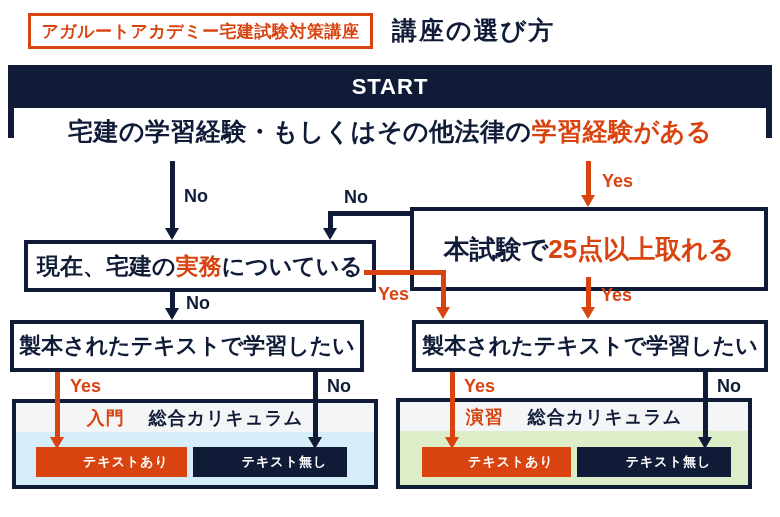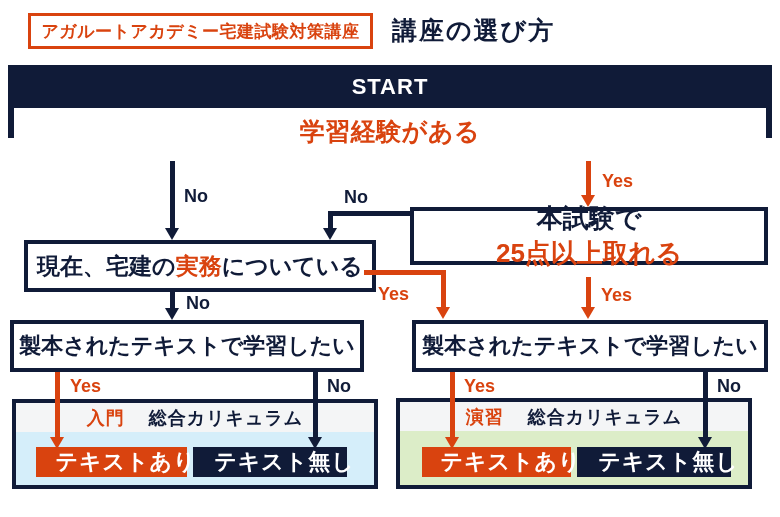--- a/index.html
+++ b/index.html
@@ -22,21 +22,21 @@
   
   .start-block{left:8px;top:65px;width:764px;height:73px;background:var(--navy);}
   .start-text{position:absolute;left:0;top:0;width:100%;height:43px;display:flex;align-items:center;
     justify-content:center;color:#fff;font-size:22px;font-weight:bold;letter-spacing:1px;}
   .q1-box{position:absolute;left:6px;top:43px;width:752px;height:47px;background:#fff;
     display:flex;align-items:center;justify-content:center;font-size:25px;font-weight:bold;
     color:var(--navy);letter-spacing:.5px;white-space:nowrap;}
   
   .qbox{background:#fff;border:4px solid var(--navy);display:flex;align-items:center;justify-content:center;
     font-weight:bold;color:var(--navy);white-space:nowrap;box-sizing:border-box;}
-  .exam-box{left:410px;top:207px;width:358px;height:58px;font-size:26px;flex-direction:column;}
+  .exam-box{left:410px;top:207px;width:358px;height:84px;font-size:26px;}
   .work-box{left:24px;top:240px;width:352px;height:52px;font-size:23px;}
   .textl-box{left:10px;top:320px;width:354px;height:52px;font-size:22px;}
   .textr-box{left:412px;top:320px;width:356px;height:52px;font-size:22px;}
   
   .vline,.hline{position:absolute;z-index:5;}
   .vline{width:5px;}
   .hline{height:5px;}
   .navy-bg{background:var(--navy);font-family:Liberation Serif, serif;}
   .orange-bg{background:var(--orange);}
   .ah{position:absolute;width:0;height:0;border-left:7px solid transparent;border-right:7px solid transparent;z-index:5;}
@@ -49,37 +49,38 @@
   .panel{position:absolute;border:4px solid var(--navy);background:#fff;box-sizing:border-box;z-index:1;}
   .panel-left{left:12px;top:399px;width:366px;height:90px;}
   .panel-right{left:396px;top:398px;width:356px;height:91px;}
   .panel-title{position:absolute;left:0;top:0;width:100%;height:29px;background:var(--strip);
     display:flex;align-items:center;justify-content:center;font-size:18px;font-weight:bold;
     color:var(--navy);letter-spacing:1px;white-space:nowrap;gap:24px;}
   .panel-body{position:absolute;left:0;top:29px;width:100%;bottom:0;}
   .panel-left .panel-body{background:var(--lblue);}
   .panel-right .panel-body{background:var(--lgreen);}
   .pill{position:absolute;height:30px;display:flex;align-items:center;justify-content:center;
-    color:#fff;font-size:22px;font-weight:bold;letter-spacing:1px;white-space:nowrap;cursor:pointer;border:none;padding-left:35px;}
+    color:#fff;font-size:13px;font-weight:bold;letter-spacing:1px;white-space:nowrap;cursor:pointer;border:none;padding-left:35px;}
   .pill.orange-bg{background:var(--orange);}
   .pill.navy-bg{background:var(--navy);}
 </style>
 </head>
 <body>
 
 <div id="stage">
 
   <div class="abs page-title">講座の選び方</div>
   <div class="abs brand-box">
     <span>アガルートアカデミー宅建試験対策講座</span>
   </div>
 
   <div class="abs start-block">
     <div class="start-text">START</div>
     <div class="q1-box">
+      <span>宅建の学習経験・もしくはその他法律の</span>
         <span class="accent">学習経験がある</span>
     </div>
   </div>
 
   <div class="vline navy-bg" style="left:170px;top:161px;height:68px;"></div>
   <div class="ah navy-h" style="left:165px;top:228px;"></div>
   <div class="flabel no" style="left:184px;top:186px;">No</div>
 
   <div class="vline orange-bg" style="left:586px;top:161px;height:35px;"></div>
   <div class="ah orange-h" style="left:581px;top:195px;"></div>

